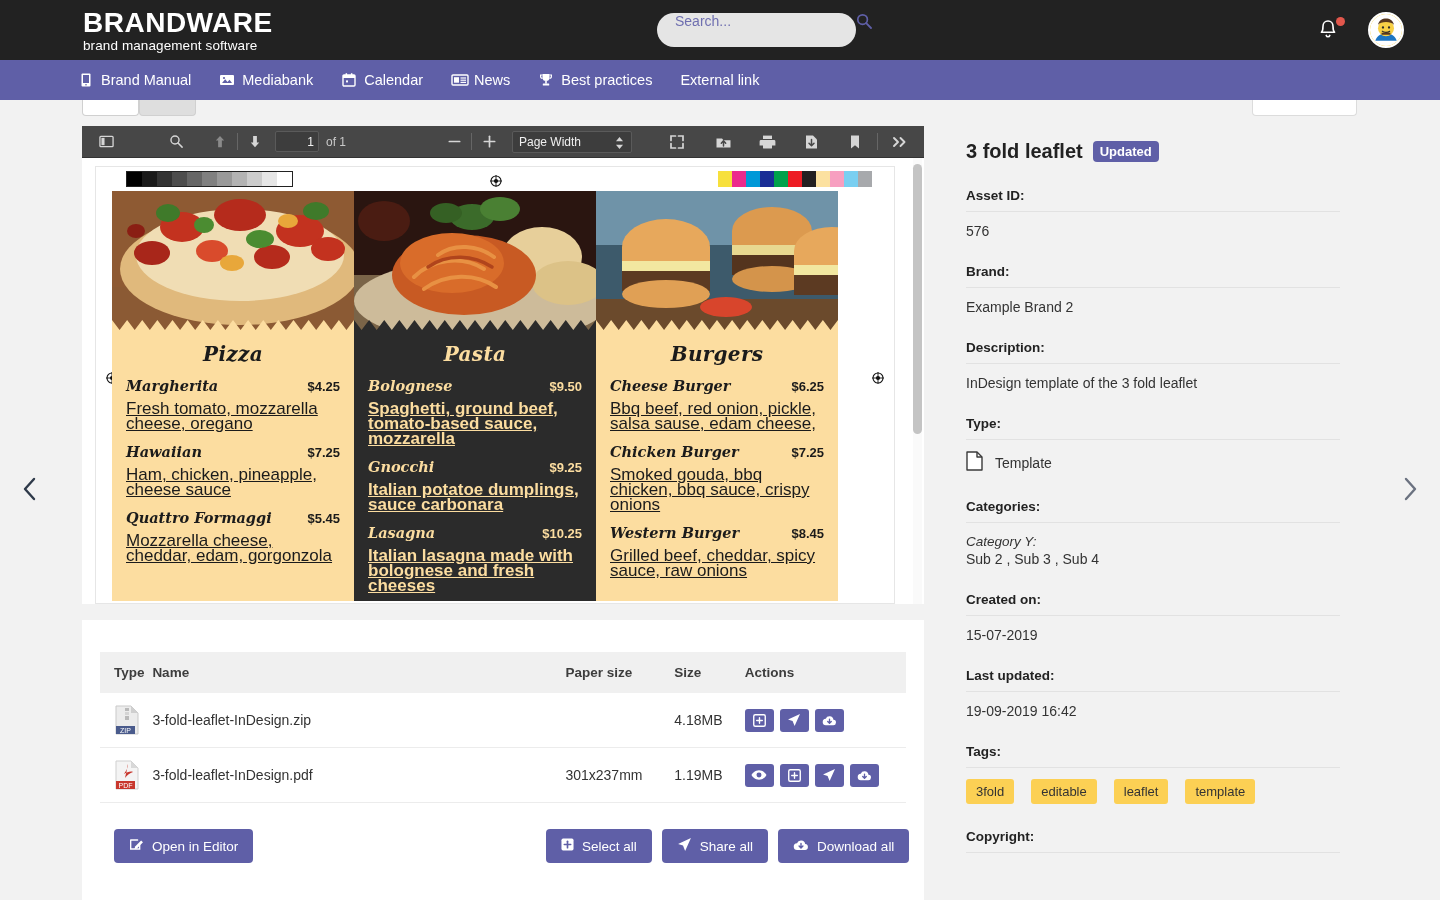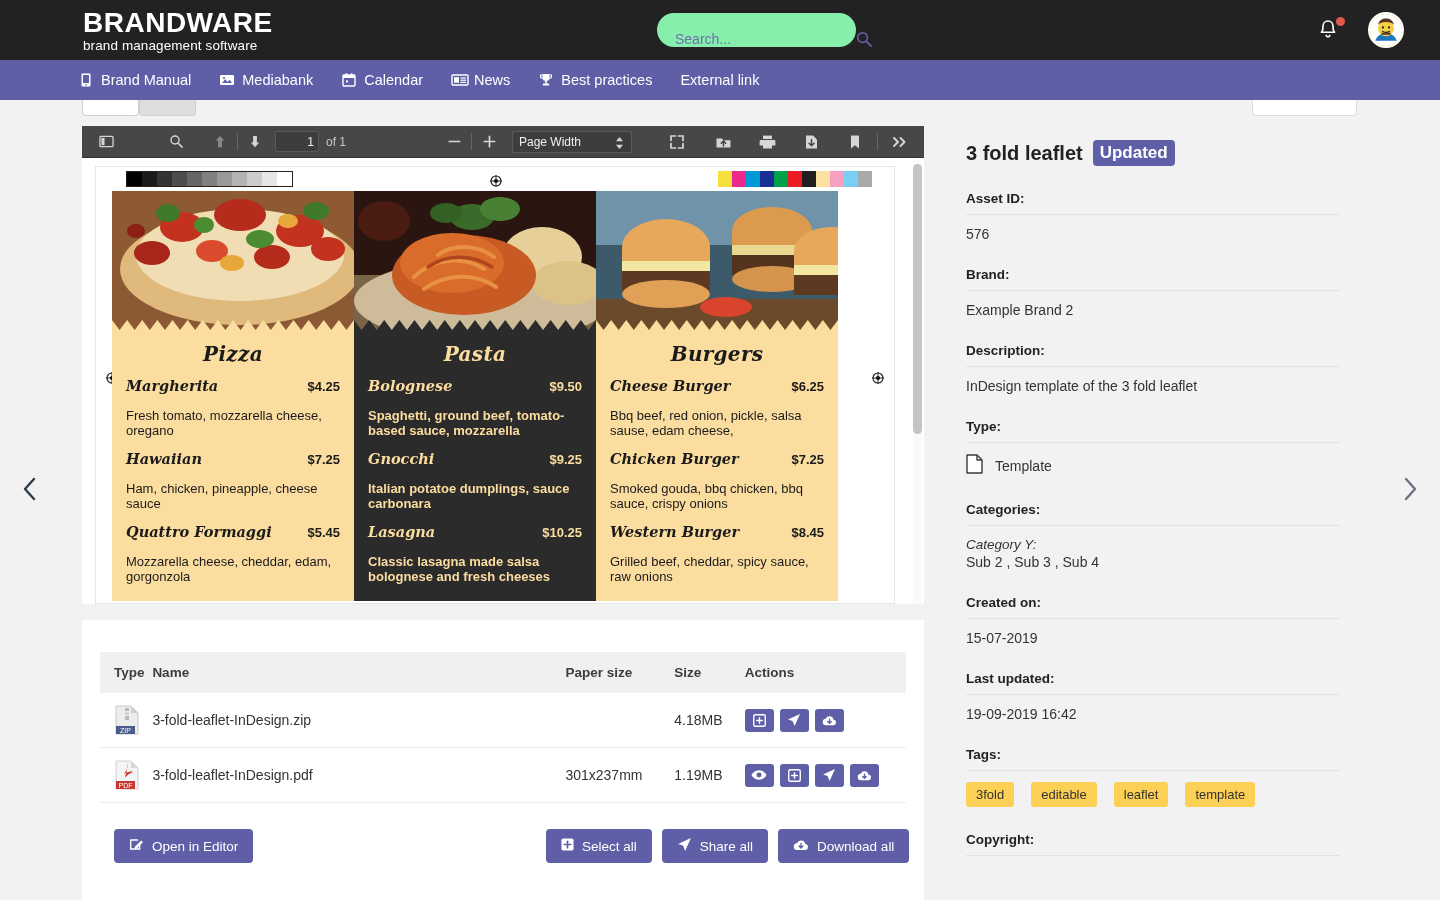--- a/index.html
+++ b/index.html
@@ -20,22 +20,22 @@
   .logo-main {
     font-size: 28px; font-weight: bold; letter-spacing: 0.5px;
     line-height: 30px; font-family: "Liberation Sans", sans-serif;
   }
   .logo-sub {
     font-size: 13.5px; line-height: 16px; letter-spacing: 0.1px;
     font-family: "Liberation Sans", sans-serif;
   }
   .searchbox {
     position: absolute; left: 657px; top: 13px; width: 199px; height: 34px;
-    background: #86efac; border-radius: 17px;
-    display: flex; align-items: flex-end; padding: 0 14px 0 18px;
+    background: #e5e5e5; border-radius: 17px;
+    display: flex; align-items: flex-start; padding: 0 14px 0 18px;
   }
   .searchbox input {
     flex: 1; border: none; outline: none; font-size: 14px;
     color: #6f6fb0; background: transparent;
     font-family: "Liberation Sans", sans-serif;
   }
   .searchbox input::placeholder { color: #6f6fb0; }
   .search-ico { width: 16px; height: 16px; flex: 0 0 16px; }
 
   .bell-wrap { position: absolute; right: 97px; top: 18px; width: 26px; height: 26px; }
@@ -137,21 +137,21 @@
     text-align: center; font-size: 20px; font-style: italic; font-weight: bold;
     font-family: "DejaVu Serif", serif; margin-bottom: 11px; letter-spacing: 0.3px;
   }
   .dish { margin-bottom: 12px; }
   .dish-head { display: flex; justify-content: space-between; align-items: flex-end; }
   .dish-name {
     font-size: 14.5px; font-style: italic; font-weight: bold;
     font-family: "DejaVu Serif", serif;
   }
   .dish-price { font-size: 13px; font-weight: bold; font-family: "Liberation Sans", sans-serif; }
-  .dish-desc { font-size: 13px; line-height: 15px; font-weight: bold; margin-top: 14px; }
+  .dish-desc { font-size: 17px; line-height: 15px; font-weight: bold; margin-top: 7px; text-decoration: underline; }
   .col.light .dish-desc { font-weight: normal; }
 
   .pdf-scroll {
     position: absolute; right: 2px; top: 6px; width: 9px; height: 270px;
     background: #c4c4c4; border-radius: 5px;
   }
   .pdf-scroll-track {
     position: absolute; right: 2px; top: 0; width: 9px; height: 446px; background: #fafafa;
   }
 
@@ -186,21 +186,21 @@
     padding: 0 15px; cursor: pointer; font-family: "Liberation Sans", sans-serif;
   }
   .footer-left { position: absolute; left: 114px; top: 729px; }
   .footer-right { position: absolute; left: 546px; top: 729px; display: flex; gap: 10px; }
 
   
   .detail { position: absolute; left: 966px; top: 40px; width: 374px; }
   .detail-title-row { display: flex; align-items: center; gap: 10px; }
   .detail-title { font-size: 20px; font-weight: bold; color: #222; }
   .badge {
-    background: #5f5fa7; color: #fff; font-size: 17px; font-weight: bold;
+    background: #5f5fa7; color: #fff; font-size: 13px; font-weight: bold;
     border-radius: 4px; padding: 3px 7px;
   }
   .field { margin-top: 25px; }
   .field-label { font-size: 13.5px; font-weight: bold; color: #222; padding-bottom: 8px; border-bottom: 1px solid #e2e2e2; }
   .field-value { font-size: 14px; color: #333; padding-top: 11px; }
   .field-value.with-ico { display: flex; align-items: center; gap: 12px; }
   .cat-group { font-size: 13.5px; font-style: italic; color: #333; padding-top: 11px; }
   .cat-subs { font-size: 14px; color: #333; padding-top: 2px; }
   .tags { display: flex; gap: 17px; padding-top: 11px; flex-wrap: wrap; }
   .tag { background: #fcd054; color: #333; font-size: 13px; border-radius: 3px; padding: 5px 10px; }
@@ -574,21 +574,21 @@
                   <span class="dish-name">Gnocchi</span>
                   <span class="dish-price">$9.25</span>
                 </div>
                 <div class="dish-desc">Italian potatoe dumplings, sauce carbonara</div>
               </div>
               <div class="dish">
                 <div class="dish-head">
                   <span class="dish-name">Lasagna</span>
                   <span class="dish-price">$10.25</span>
                 </div>
-                <div class="dish-desc">Classic lasagna made salsa bolognese and fresh cheeses</div>
+                <div class="dish-desc">Italian lasagna made with bolognese and fresh cheeses</div>
               </div>
             </div>
           </div>
 
           <div class="col light">
             <div class="photo">
               <svg width="256" height="139" viewBox="0 0 256 139" preserveAspectRatio="none">
                 <rect width="256" height="139" fill="#3d5a6b"></rect>
                 <rect width="256" height="54" fill="#6f93a8"></rect>
                 <rect y="108" width="256" height="31" fill="#6b4a2c"></rect>

